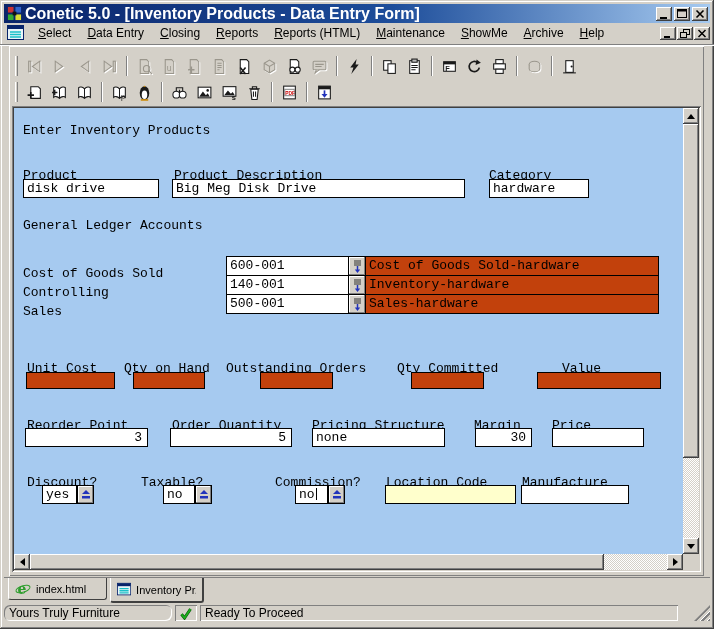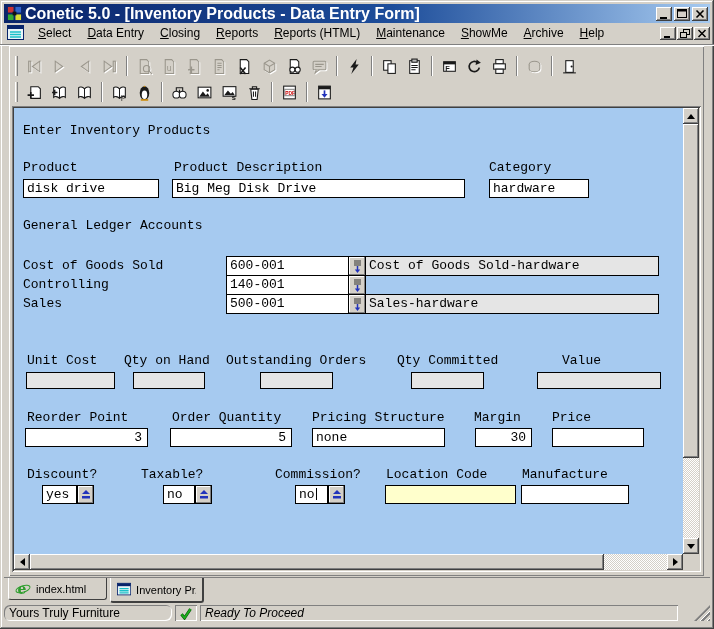--- a/index.html
+++ b/index.html
@@ -55,24 +55,24 @@
   
   .form-panel { position:absolute; left:3px; top:60px; width:689px; height:466px;
                 box-shadow: inset 1px 1px 0 #808080, inset -1px -1px 0 #fff,
                             inset 2px 2px 0 #404040, inset -2px -2px 0 #d4d0c8; }
   .form-client { position:absolute; inset:2px; }
   .form-canvas { position:absolute; left:0; top:0; width:669px; height:446px;
                  background:#a6caf0; overflow:hidden;
                  font-family:"Liberation Mono","DejaVu Sans Mono",monospace;
                  font-size:13px; color:#000; }
 
-  .lbl { position:absolute; white-space:nowrap; }
+  .lbl { position:absolute; white-space:nowrap;margin-top:8px; }
   .fld { position:absolute; background:#fff; border:1px solid #000;
          box-sizing:border-box; padding:0 3px; line-height:17px; white-space:nowrap; overflow:hidden; }
-  .fld.ro   { background:#e5e5e5; }
+  .fld.ro   { background:#c2410c; }
   .fld.num  { text-align:right; padding-right:5px; }
   .fld.focus{ background:#ffffcc; }
 
   .heading { position:absolute; left:9px; top:15px; }
   .gl-heading { position:absolute; left:9px; top:110px; }
 
   .spinbtn { position:absolute; background:#d4d0c8; border:1px solid #000; box-sizing:border-box;
              box-shadow: inset -1px -1px 0 #808080, inset 1px 1px 0 #fff;
              display:flex; align-items:center; justify-content:center; }
   .caret { display:inline-block; width:1px; height:12px; background:#000;
@@ -107,21 +107,21 @@
           border-radius:0 0 3px 3px; }
   .tab-label { white-space:nowrap; overflow:hidden; }
 
   
   .statusbar { position:absolute; left:4px; top:604px; right:4px; height:18px; font-size:12px; }
   .sb-panel { position:absolute; top:1px; height:16px; box-sizing:border-box;
               box-shadow: inset 1px 1px 0 #808080, inset -1px -1px 0 #fff;
               display:flex; align-items:center; padding:0 5px; white-space:nowrap; overflow:hidden; }
   .sb-company { left:0; width:168px;border-radius:6px; }
   .sb-check   { left:171px; width:22px; justify-content:center; }
-  .sb-status  { left:196px; right:32px;font-style:italic; }
+  .sb-status  { left:196px; right:32px; }
   .sb-grip { position:absolute; right:0; top:1px; width:16px; height:16px;
              background: repeating-linear-gradient(135deg,#fff 0 1px,#808080 1px 3px,#d4d0c8 3px 5px);
              clip-path: polygon(100% 0, 100% 100%, 0 100%); }
 </style>
 </head>
 <body>
 
 <div class="window">
 
   <div class="titlebar">
@@ -439,20 +439,21 @@
 
           <div class="lbl" style="left:9px;top:169px">Controlling</div>
           <div class="fld" style="left:212px;top:167px;width:137px;height:20px;line-height:18px">140-001</div>
           <div class="spinbtn" style="left:334px;top:167px;width:18px;height:20px">
               <svg width="11" height="15" viewBox="0 0 11 15">
                 <path d="M2 2h7M2 4h7M2 6h7" stroke="#333"></path>
                 <path d="M5.5 7v4" stroke="#2233bb" stroke-width="1.5"></path>
                 <path d="M2.8 10.5l2.7 3.5 2.7-3.5z" fill="#2233bb"></path>
               </svg>
             </div>
+          <div class="fld ro" style="left:351px;top:167px;width:294px;height:20px;line-height:18px">Inventory-hardware</div>
 
           <div class="lbl" style="left:9px;top:188px">Sales</div>
           <div class="fld" style="left:212px;top:186px;width:123px;height:20px;line-height:18px">500-001</div>
           <div class="spinbtn" style="left:334px;top:186px;width:18px;height:20px">
               <svg width="11" height="15" viewBox="0 0 11 15">
                 <path d="M2 2h7M2 4h7M2 6h7" stroke="#333"></path>
                 <path d="M5.5 7v4" stroke="#2233bb" stroke-width="1.5"></path>
                 <path d="M2.8 10.5l2.7 3.5 2.7-3.5z" fill="#2233bb"></path>
               </svg>
             </div>

